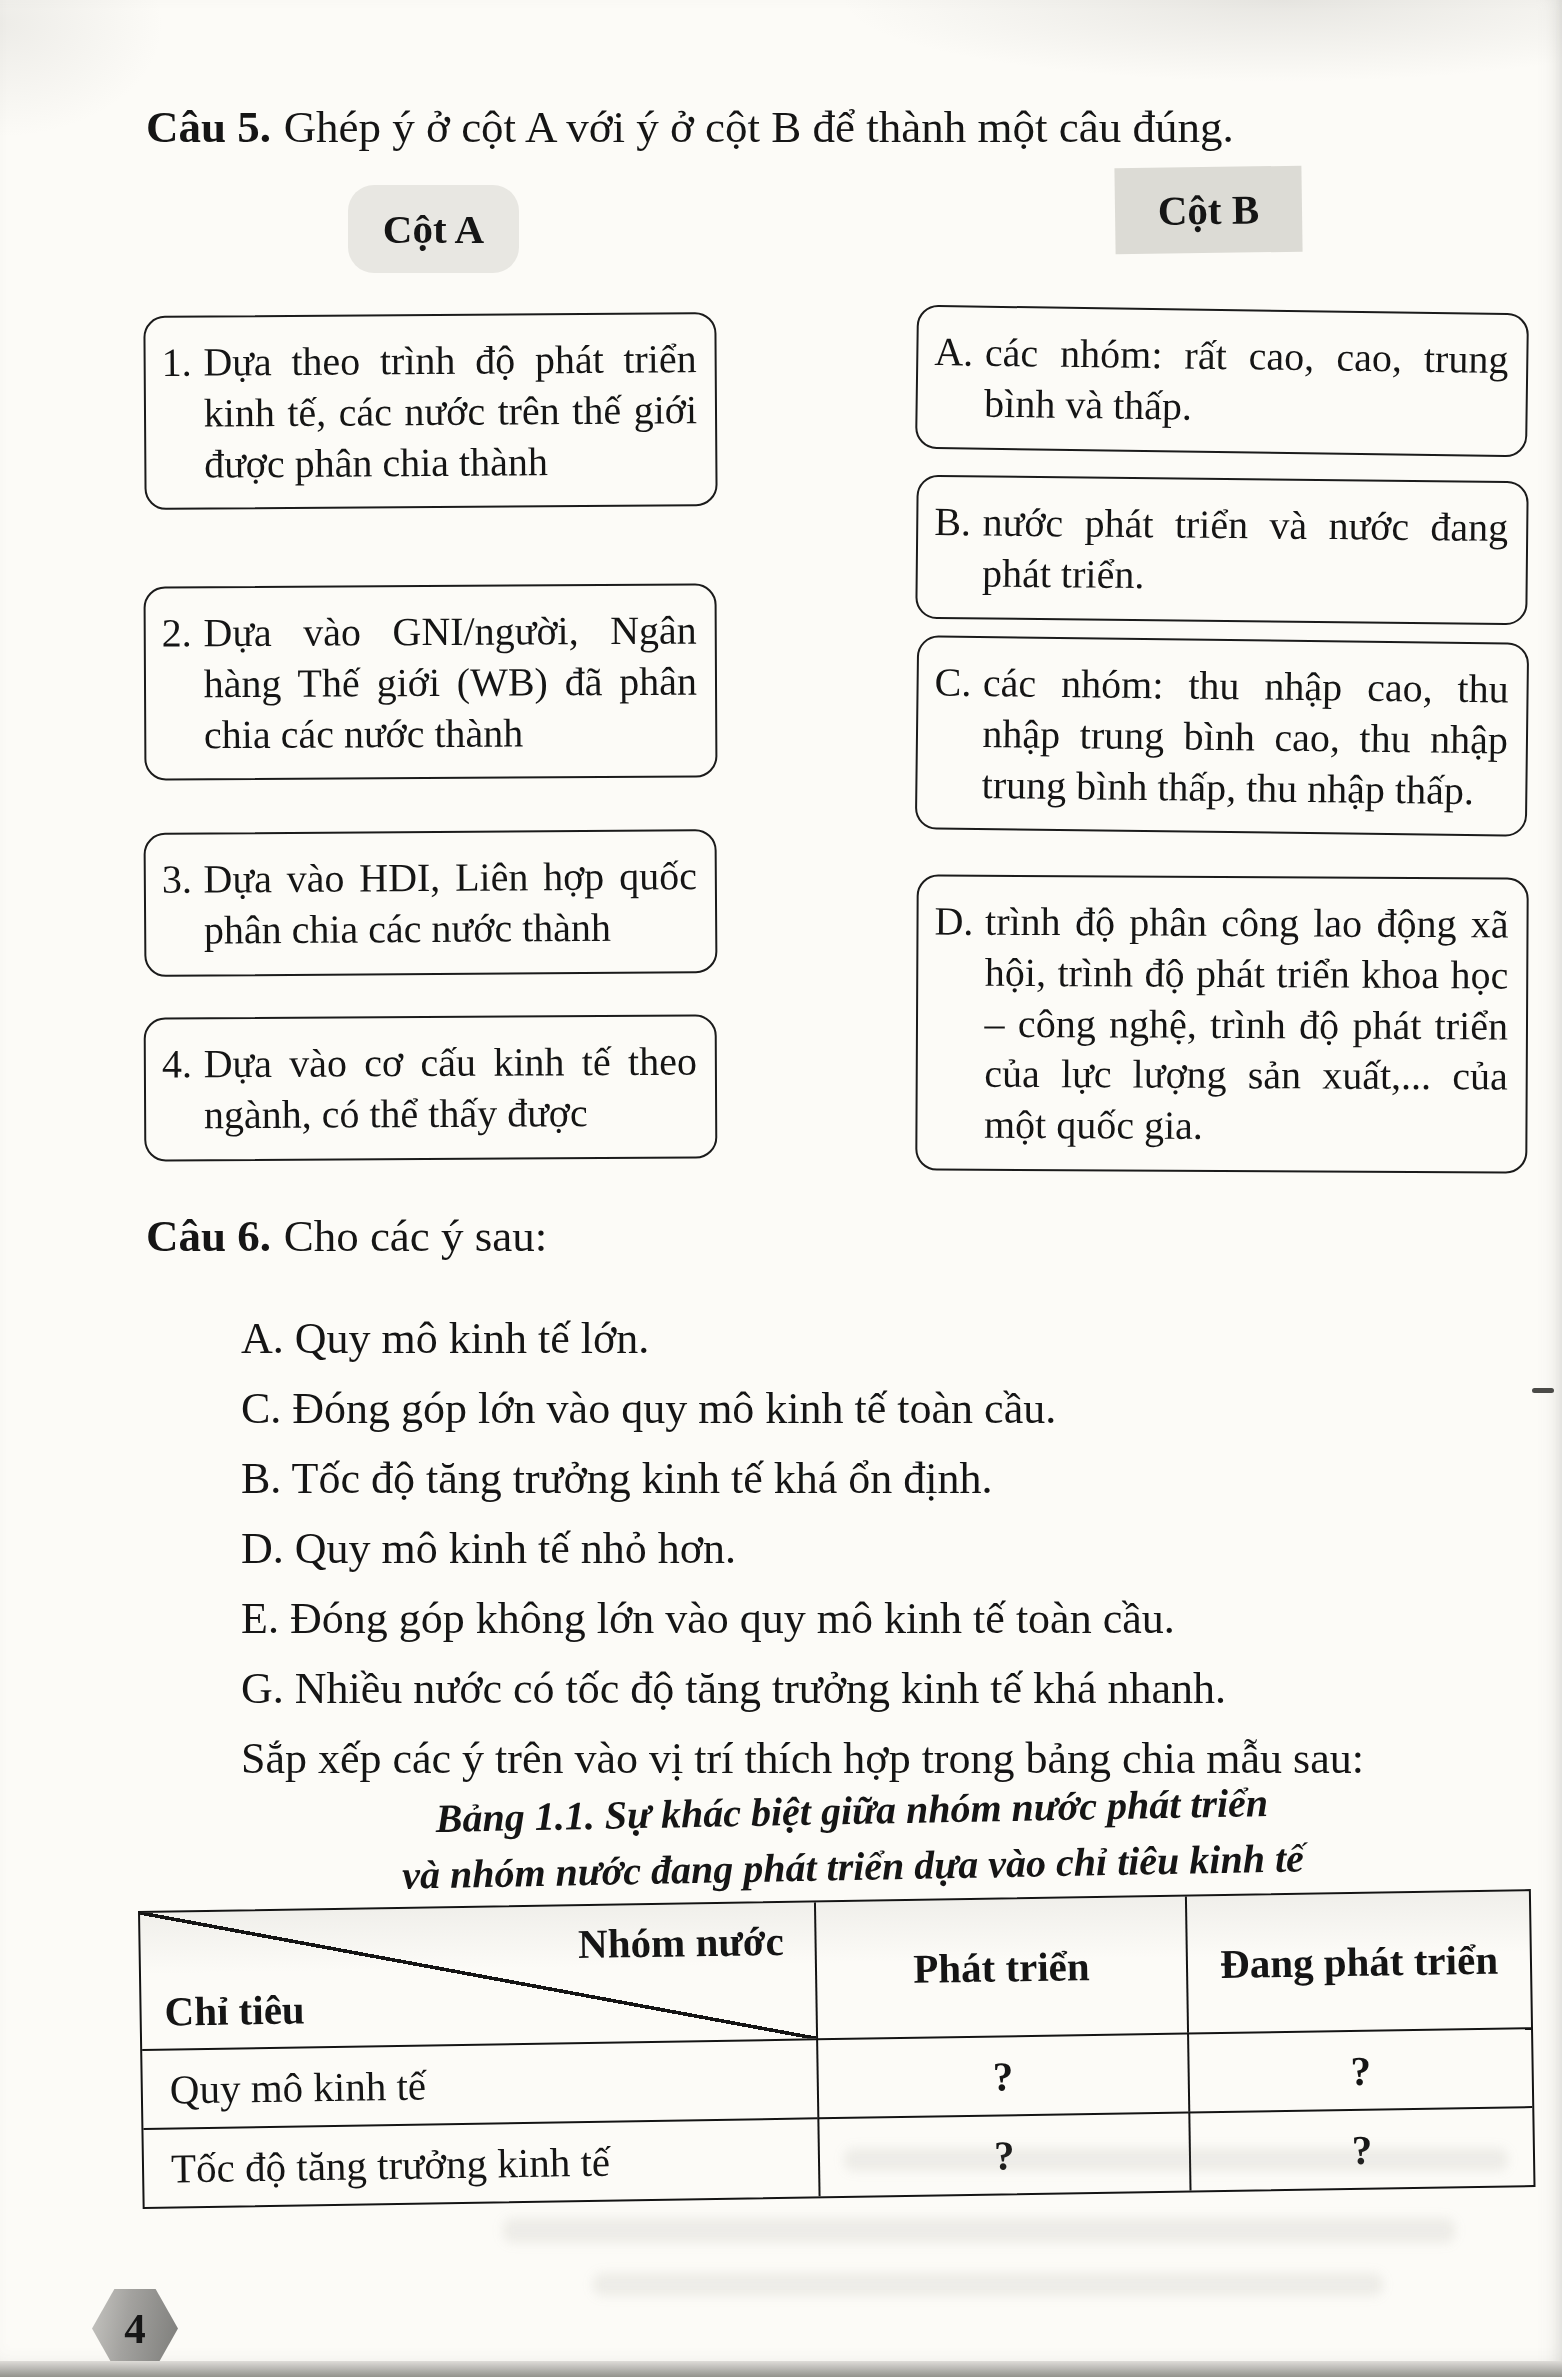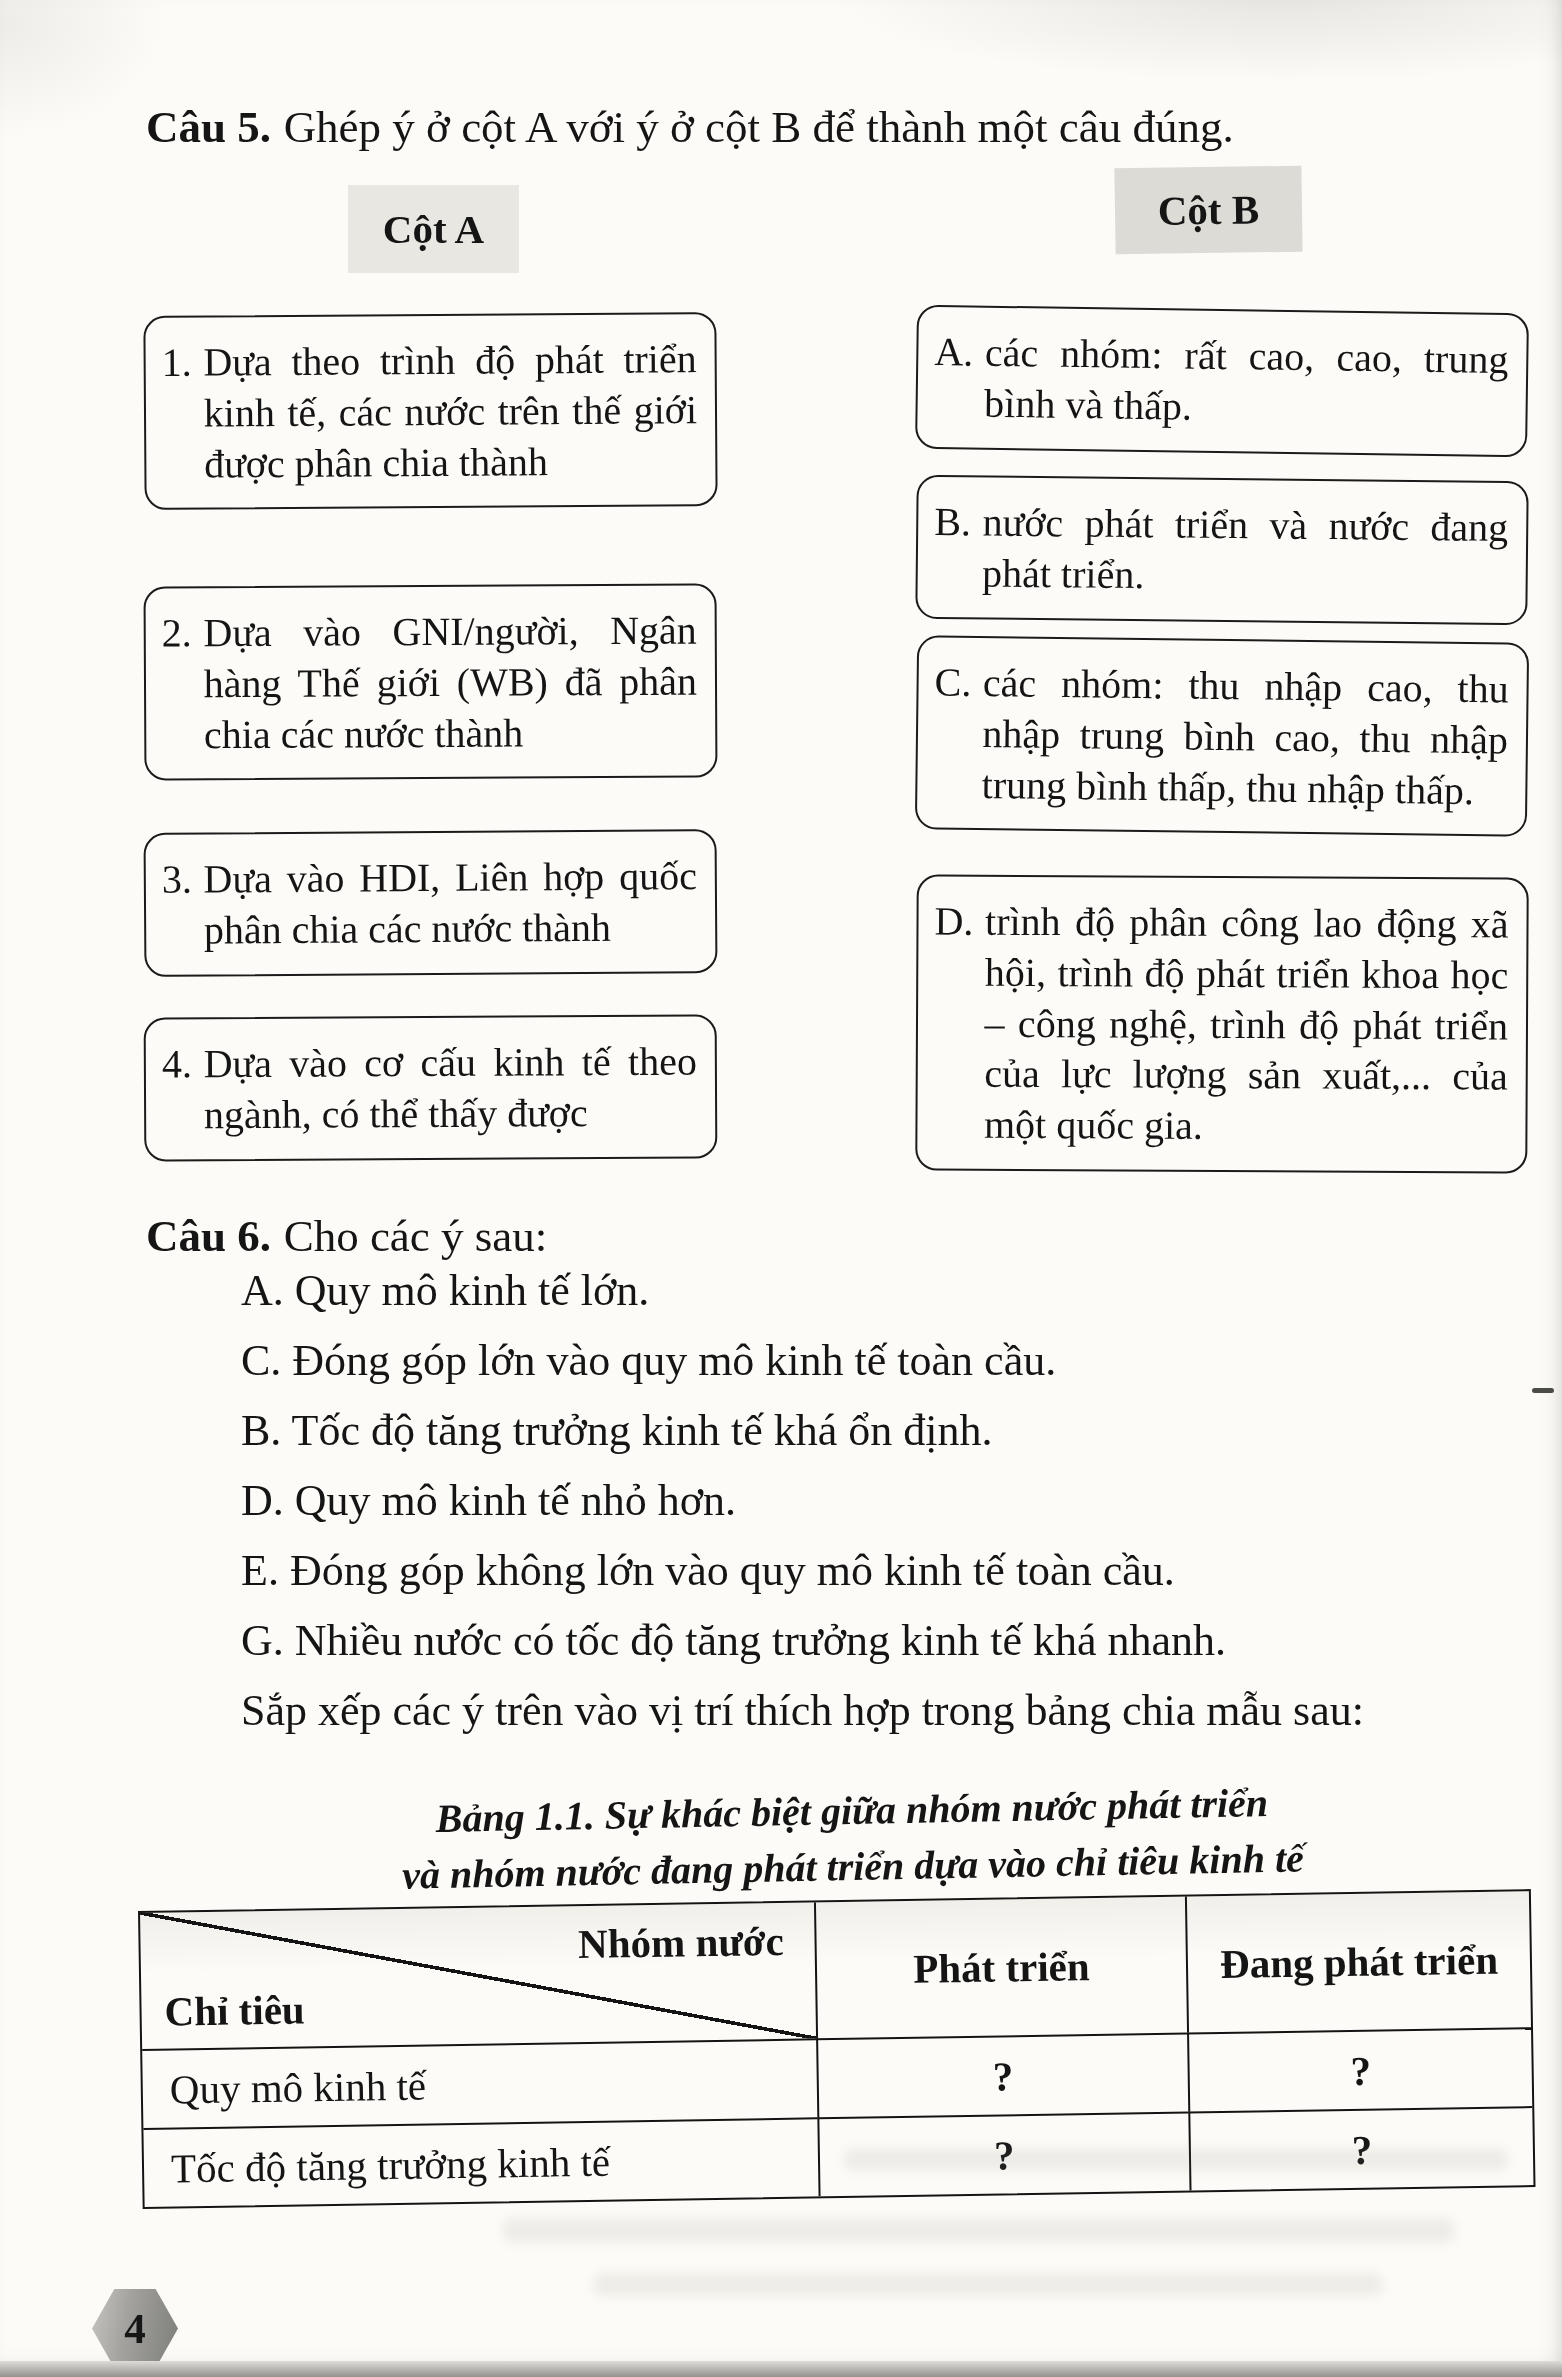--- a/index.html
+++ b/index.html
@@ -80,21 +80,21 @@
 </style>
 </head>
 <body>
 
 <div class="page">
 
   <div class="q-heading" style="left:146px; top:101px;">
     <span class="lbl">Câu 5.</span><span>Ghép ý ở cột A với ý ở cột B để thành một câu đúng.</span>
   </div>
 
-  <div class="col-header" style="left:348px; top:185px; width:171px; height:88px; background:#e8e7e2;">Cột A</div>
+  <div class="col-header" style="left:348px; top:185px; width:171px; height:88px; background:#e8e7e2;border-radius:26px;">Cột A</div>
   <div class="col-header" style="left:1115px; top:167px; width:187px; height:86px; background:#dcdbd5; transform:rotate(-0.8deg);">Cột B</div>
 
   <div class="match-box" style="left:144px; top:314px; width:573px; transform:rotate(-0.4deg);">
     <span class="num">1.</span>
     <span class="txt">Dựa theo trình độ phát triển kinh tế, các nước trên thế giới được phân chia thành</span>
   </div>
   <div class="match-box" style="left:144px; top:585px; width:573px; transform:rotate(-0.3deg);">
     <span class="num">2.</span>
     <span class="txt">Dựa vào GNI/người, Ngân hàng Thế giới (WB) đã phân chia các nước thành</span>
   </div>
@@ -121,21 +121,21 @@
   </div>
   <div class="match-box" style="left:916px; top:876px; width:612px; transform:rotate(0.3deg);">
     <span class="num">D.</span>
     <span class="txt">trình độ phân công lao động xã hội, trình độ phát triển khoa học – công nghệ, trình độ phát triển của lực lượng sản xuất,... của một quốc gia.</span>
   </div>
 
   <div class="q-heading" style="left:146px; top:1210px;">
     <span class="lbl">Câu 6.</span><span>Cho các ý sau:</span>
   </div>
 
-  <div class="options" style="left:241px; top:1256px;font-family:Liberation Serif, serif;">
+  <div class="options" style="left:241px; top:1304px;font-family:Liberation Serif, serif;">
     <div class="option-line">A. Quy mô kinh tế lớn.</div>
     <div class="option-line">C. Đóng góp lớn vào quy mô kinh tế toàn cầu.</div>
     <div class="option-line">B. Tốc độ tăng trưởng kinh tế khá ổn định.</div>
     <div class="option-line">D. Quy mô kinh tế nhỏ hơn.</div>
     <div class="option-line">E. Đóng góp không lớn vào quy mô kinh tế toàn cầu.</div>
     <div class="option-line">G. Nhiều nước có tốc độ tăng trưởng kinh tế khá nhanh.</div>
     <div class="option-line">Sắp xếp các ý trên vào vị trí thích hợp trong bảng chia mẫu sau:</div>
   </div>
 
   <div class="table-caption" style="left:233px; top:1783px; width:1239px; transform:rotate(-1.1deg);">

